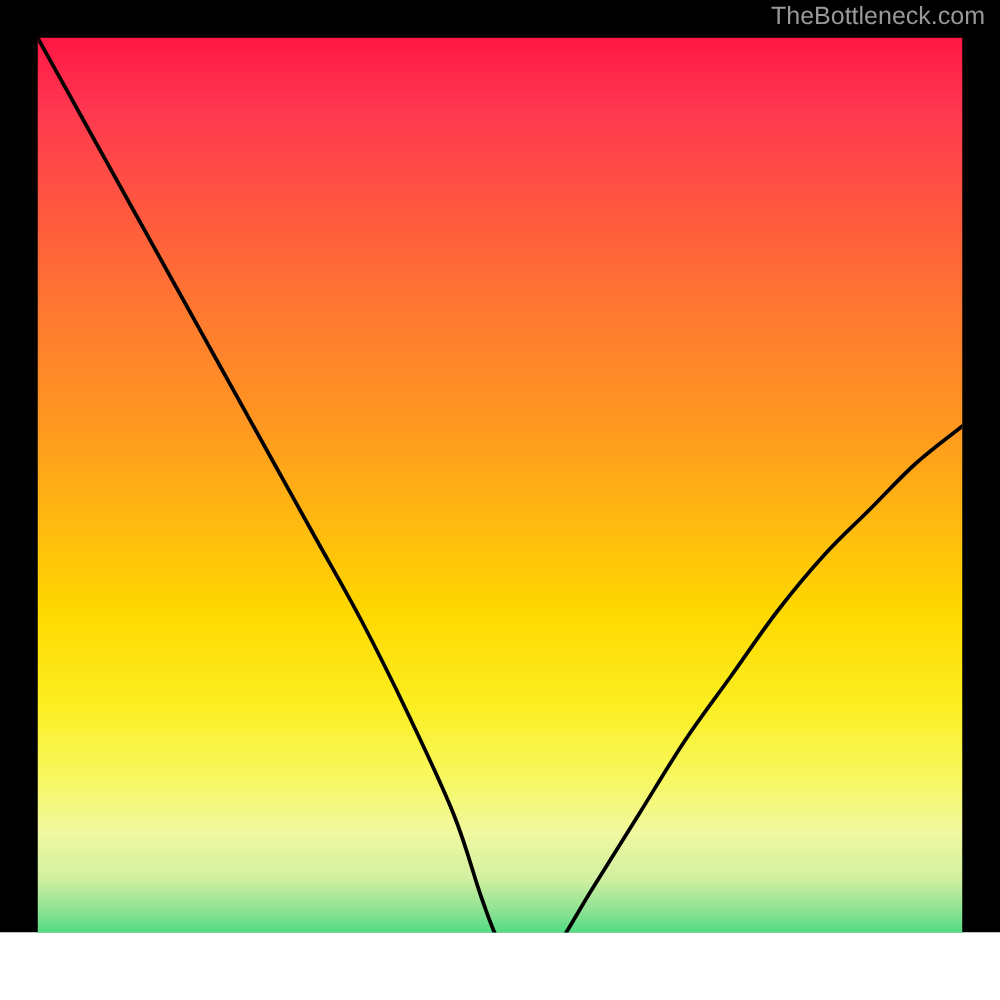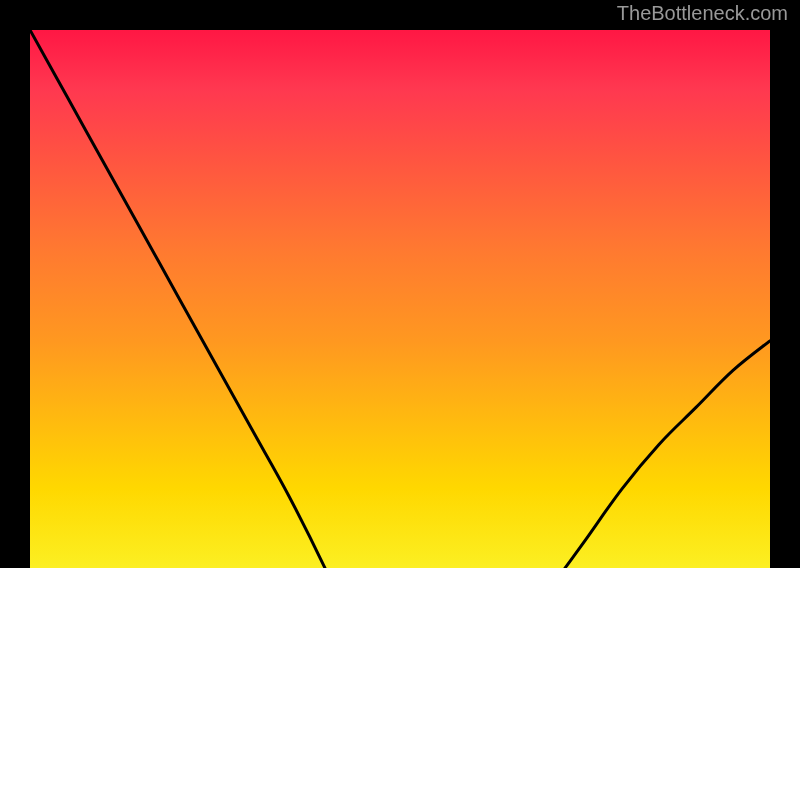--- a/index.html
+++ b/index.html
@@ -3,21 +3,21 @@
 <meta charset="utf-8">
 <style>
   body {
     margin: 0;
     padding: 0;
     background: #fff;
     font-family: Arial, sans-serif;
   }
   .container {
     width: 800px;
-    height: 568px;
+    height: 746px;
     position: relative;
     background: #000;
   }
   .watermark {
     position: absolute;
     top: 2px;
     right: 12px;
     color: #999;
     font-size: 20px;
     font-family: Arial, sans-serif;

